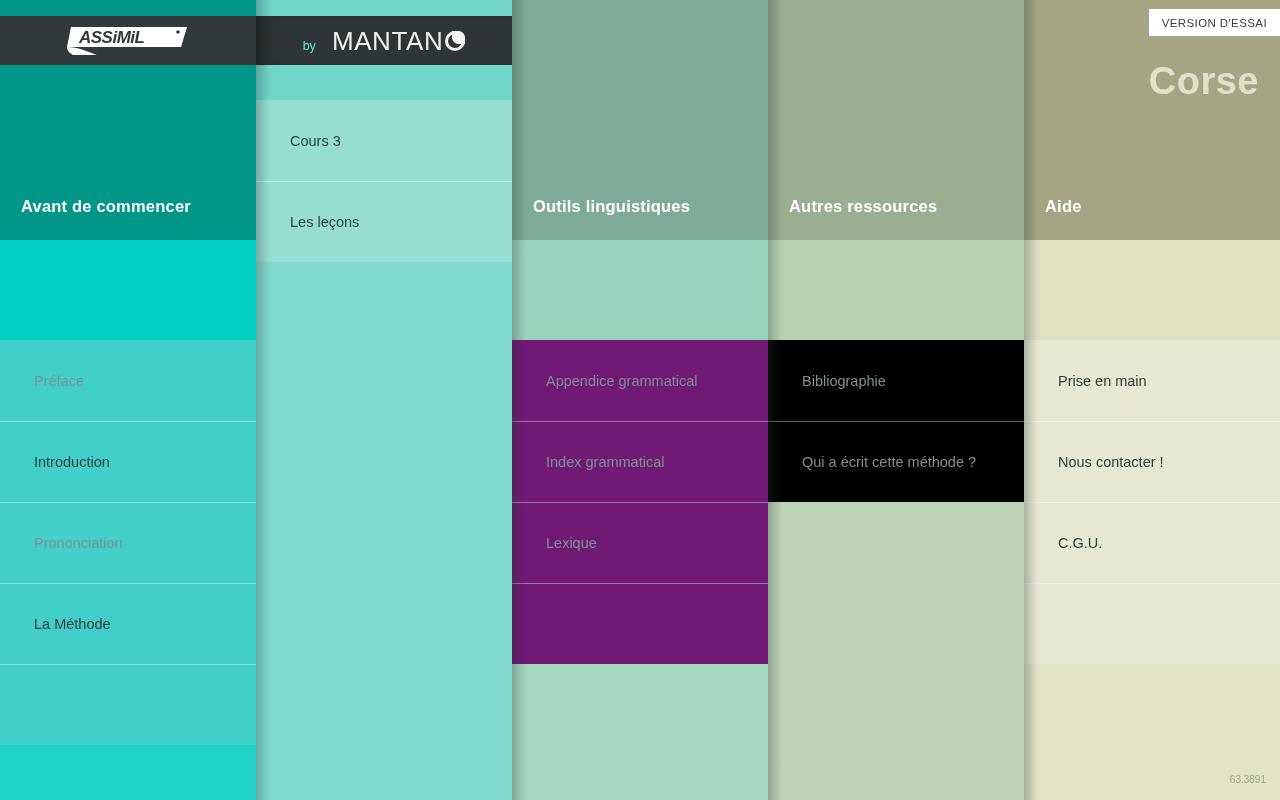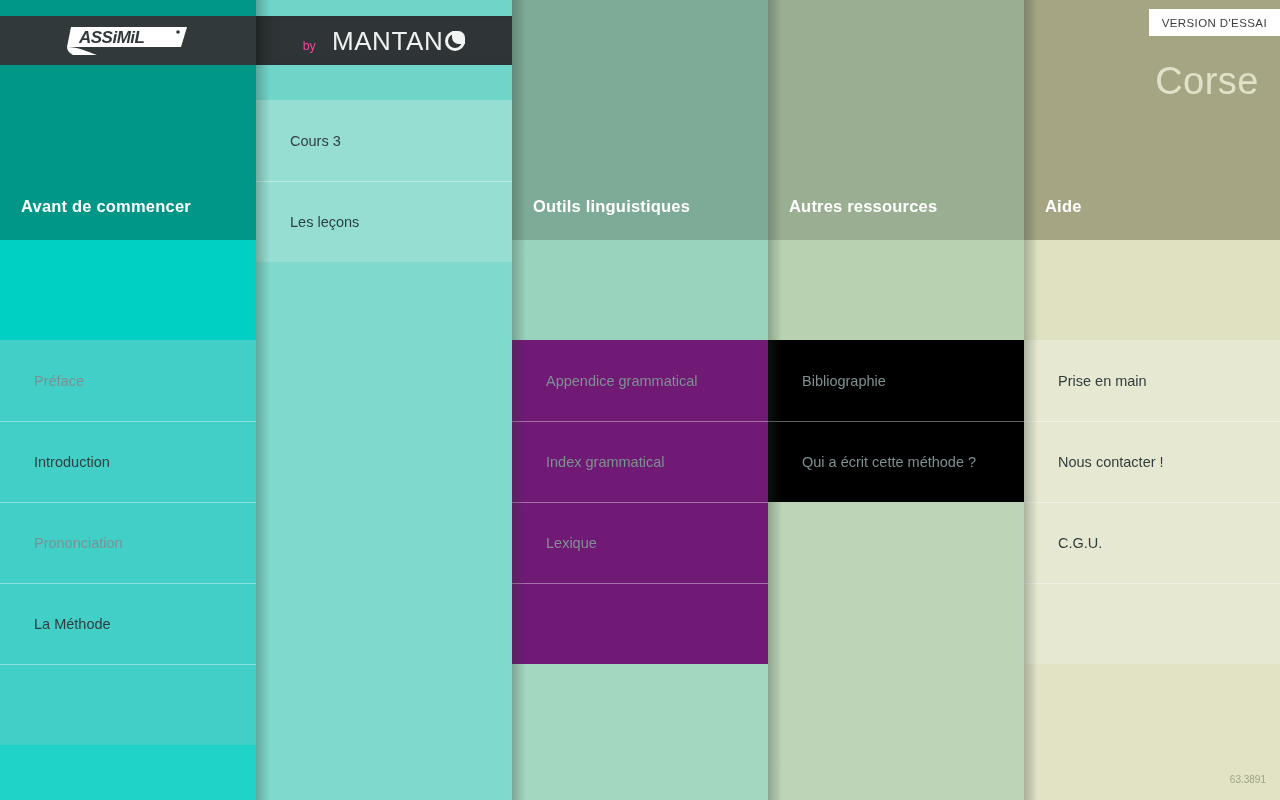--- a/index.html
+++ b/index.html
@@ -140,21 +140,21 @@
 
   
   .mantano-logo {
     display:flex;
     align-items:baseline;
     color:#f0f1f1;
   }
   .mantano-by {
     font-size:12.5px;
     margin-right:16px;
-    color:#ec4899;
+    color:#5eead4;
   }
   .mantano-word {
     font-size:26px;
     letter-spacing:0.6px;
     font-weight:300;
     line-height:1;
     display:flex;
     align-items:center;
   }
   .mantano-o {
@@ -187,21 +187,21 @@
     letter-spacing:0.4px;
     display:flex; align-items:center;
     z-index:12;
   }
 
   
   .page-title {
     position:absolute;
     right:21px; top:60px;
     font-size:38px;
-    font-weight:normal;
+    font-weight:bold;
     color:#dfe2c8;
     letter-spacing:0.5px;
     z-index:11;
   }
 
   
   .version {
     position:absolute;
     right:14px; bottom:15px;
     font-size:10px;

